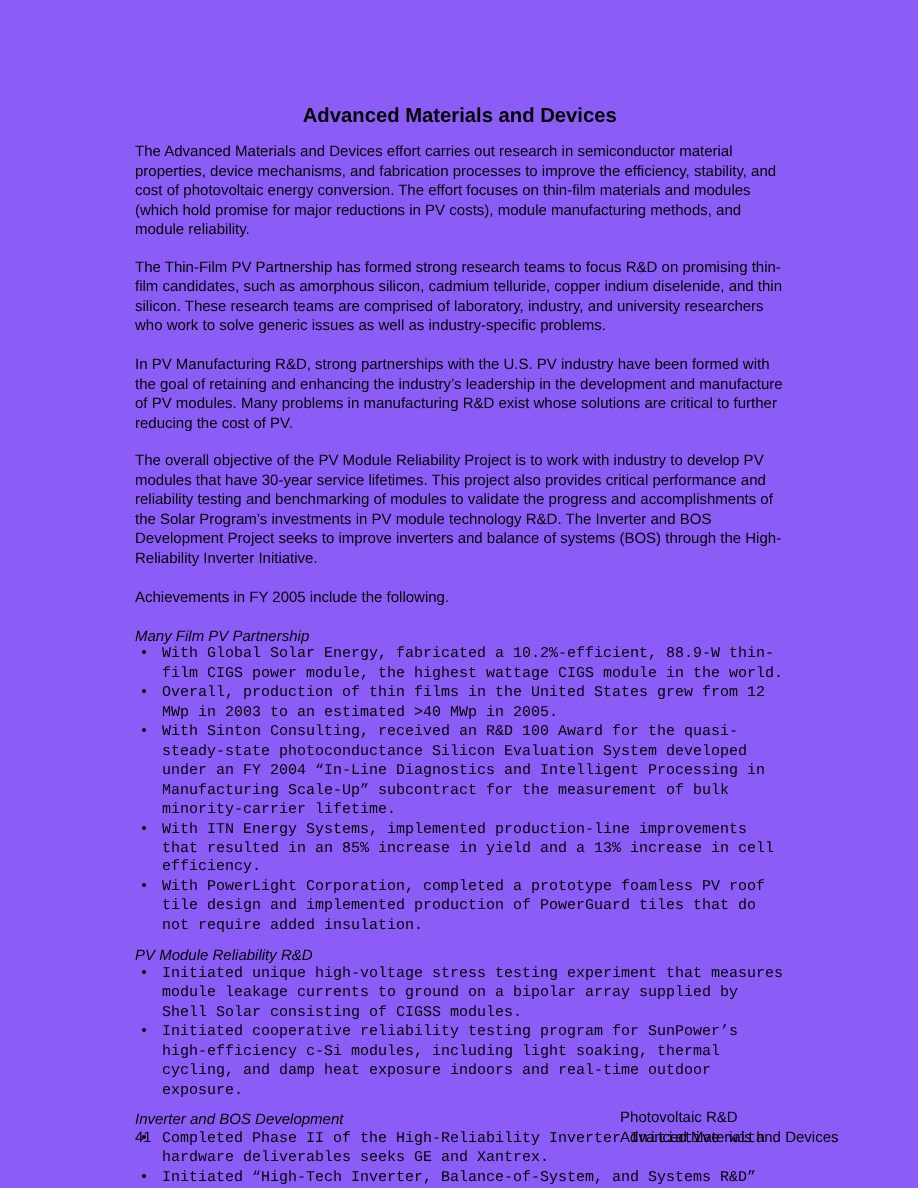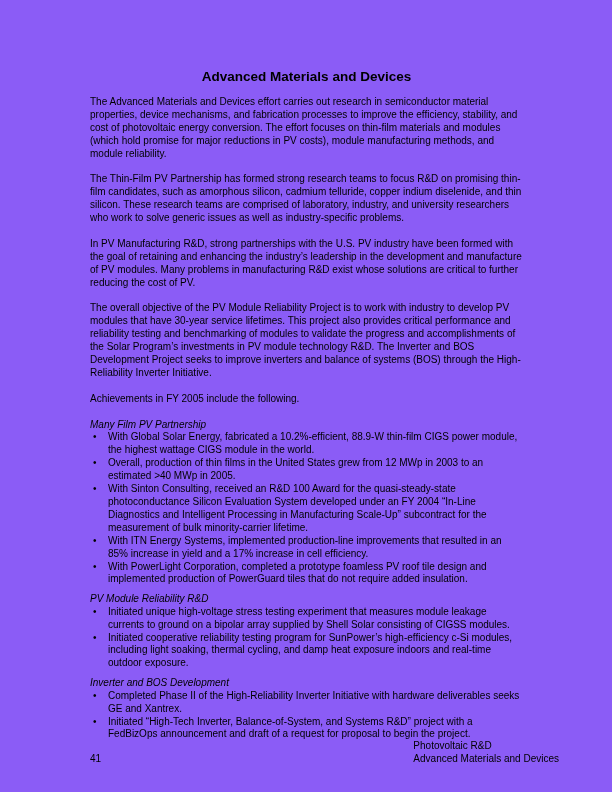--- a/index.html
+++ b/index.html
@@ -38,20 +38,21 @@
     font-size: 10px;
     font-style: italic;
     font-weight: normal;
     line-height: 12.9px;
     margin: 6.5px 0 0 0;
   }
   .bullet-list {
     margin: 0;
     padding: 0;
     list-style: none;
+    font-family: Liberation Mono, monospace;
   }
   .bullet-list li {
     position: relative;
     padding-left: 18px;
     font-size: 10px;
     line-height: 12.9px;
   }
   .bullet-list li::before {
     content: "\2022";
     position: absolute;
@@ -91,21 +92,21 @@
     <p class="para">Achievements in FY 2005 include the following.</p>
 
     <h2 class="section-heading">Many Film PV Partnership</h2>
     <ul class="bullet-list">
       <li>With Global Solar Energy, fabricated a 10.2%-efficient, 88.9-W thin-film CIGS power module, the highest wattage CIGS module in the world.</li>
       <li>Overall, production of thin films in the United States grew from 12 MWp in 2003 to an estimated &gt;40 MWp in 2005.</li>
     </ul>
 
     <ul class="bullet-list">
       <li>With Sinton Consulting, received an R&amp;D 100 Award for the quasi-steady-state photoconductance Silicon Evaluation System developed under an FY 2004 “In-Line Diagnostics and Intelligent Processing in Manufacturing Scale-Up” subcontract for the measurement of bulk minority-carrier lifetime.</li>
-      <li>With ITN Energy Systems, implemented production-line improvements that resulted in an 85% increase in yield and a 17% increase in cell efficiency.</li>
+      <li>With ITN Energy Systems, implemented production-line improvements that resulted in an 85% increase in yield and a 13% increase in cell efficiency.</li>
       <li>With PowerLight Corporation, completed a prototype foamless PV roof tile design and implemented production of PowerGuard tiles that do not require added insulation.</li>
     </ul>
 
     <h2 class="section-heading">PV Module Reliability R&amp;D</h2>
     <ul class="bullet-list">
       <li>Initiated unique high-voltage stress testing experiment that measures module leakage currents to ground on a bipolar array supplied by Shell Solar consisting of CIGSS modules.</li>
       <li>Initiated cooperative reliability testing program for SunPower’s high-efficiency c-Si modules, including light soaking, thermal cycling, and damp heat exposure indoors and real-time outdoor exposure.</li>
     </ul>
 
     <h2 class="section-heading">Inverter and BOS Development</h2>

